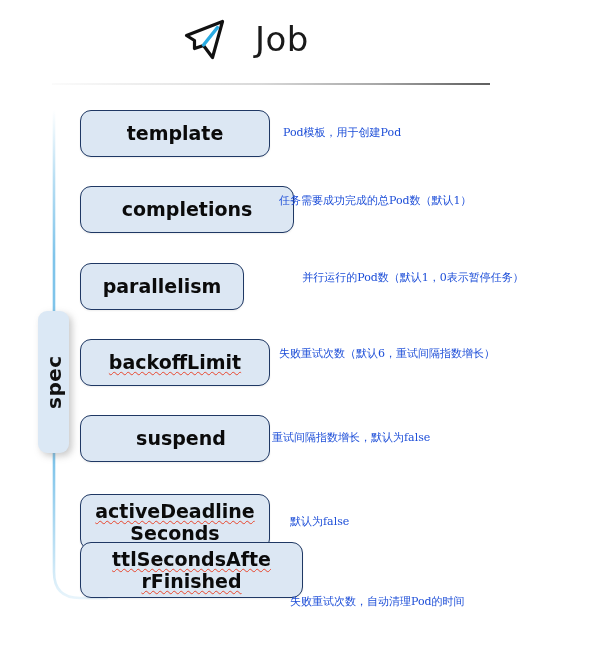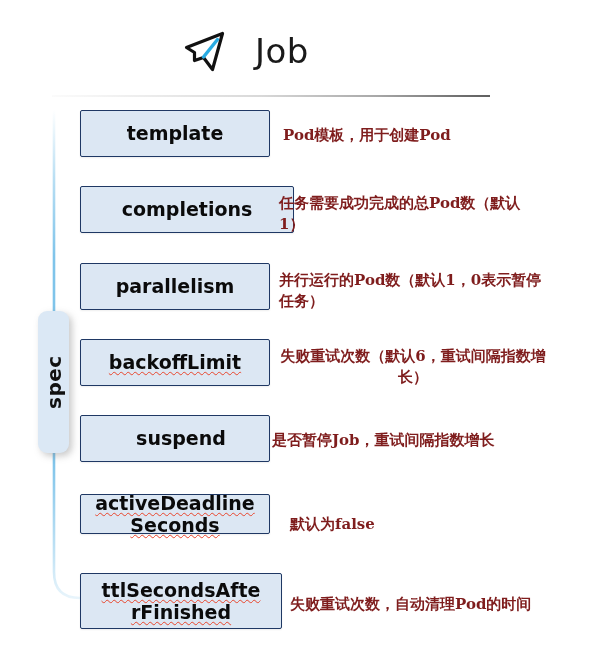--- a/index.html
+++ b/index.html
@@ -12,21 +12,21 @@
     height: 666px;
     position: relative;
     overflow: hidden;
     font-family: "Liberation Sans", sans-serif;
     -webkit-font-smoothing: antialiased;
   }
 
   
   .header {
     position: absolute;
-    left: 0; top: 12px;
+    left: 0; top: 0;
     width: 604px;
     height: 78px;
   }
   .header-inner {
     position: absolute;
     left: 0; top: 8px;
     width: 490px;
     height: 62px;
     display: flex;
     align-items: center;
@@ -105,21 +105,21 @@
     left: 0;
     width: 604px;
   }
   .field-box {
     position: absolute;
     left: 80px;
     width: 190px;
     box-sizing: border-box;
     background: #dce7f3;
     border: 1.6px solid #1f3864;
-    border-radius: 2px;
+    border-radius: 11px;
     display: flex;
     align-items: center;
     justify-content: center;
     text-align: center;
     box-shadow: 0 1px 2px rgba(0,0,0,0.07);
   }
   .field-label {
     font-family: "DejaVu Sans", sans-serif;
     font-weight: 700;
     font-size: 19px;
@@ -132,23 +132,23 @@
     text-decoration-line: underline;
     text-decoration-style: wavy;
     text-decoration-color: #e8452c;
     text-decoration-thickness: 1px;
     text-underline-offset: 2px;
   }
 
   .desc {
     position: absolute;
     font-family: "DejaVu Serif", serif;
-    font-weight: 700;
-    font-size: 15px;
-    color: #7f1d1d;
+    font-weight: 400;
+    font-size: 11px;
+    color: #1d4ed8;
     line-height: 1.38;
   }
 </style>
 </head>
 <body>
 
 <div class="header">
   <div class="header-inner">
     <span class="plane-icon">
       <svg viewBox="0 0 48 44" width="48" height="44" xmlns="http://www.w3.org/2000/svg">
@@ -188,44 +188,44 @@
       </div>
       <div class="desc" style="top: 125px; left: 283px; width: 300px;">Pod模板，用于创建Pod</div>
     </div>
     <div class="row">
       <div class="field-box" style="top: 186px; height: 47px; width: 214px;">
         <div class="field-label">completions</div>
       </div>
       <div class="desc" style="top: 193px; left: 279px; width: 262px;">任务需要成功完成的总Pod数（默认1）</div>
     </div>
     <div class="row">
-      <div class="field-box" style="top: 263px; height: 47px; width: 190px; align-items: center;">
+      <div class="field-box" style="top: 263px; height: 47px; width: 164px; align-items: center;">
         <div class="field-label">parallelism</div>
       </div>
-      <div class="desc" style="top: 270px; left: 279px; width: 268px;">并行运行的Pod数（默认1，0表示暂停任务）</div>
+      <div class="desc" style="top: 270px; left: 279px; width: 268px; text-align: center;">并行运行的Pod数（默认1，0表示暂停任务）</div>
     </div>
     <div class="row">
       <div class="field-box" style="top: 339px; height: 47px; width: 190px;">
         <div class="field-label misspelled">backoffLimit</div>
       </div>
-      <div class="desc" style="top: 346px; left: 279px; width: 268px; text-align: center;">失败重试次数（默认6，重试间隔指数增长）</div>
+      <div class="desc" style="top: 346px; left: 279px; width: 268px;">失败重试次数（默认6，重试间隔指数增长）</div>
     </div>
     <div class="row">
       <div class="field-box" style="top: 415px; height: 47px; width: 190px; padding-left: 12px;">
         <div class="field-label">suspend</div>
       </div>
-      <div class="desc" style="top: 430px; left: 272px; width: 300px;">是否暂停Job，重试间隔指数增长</div>
-    </div>
-    <div class="row">
-      <div class="field-box" style="top: 494px; height: 40px; width: 190px;">
+      <div class="desc" style="top: 430px; left: 272px; width: 300px;">重试间隔指数增长，默认为false</div>
+    </div>
+    <div class="row">
+      <div class="field-box" style="top: 494px; height: 56px; width: 190px;">
         <div class="field-label misspelled">activeDeadline
 Seconds</div>
       </div>
       <div class="desc" style="top: 514px; left: 290px; width: 300px;">默认为false</div>
     </div>
     <div class="row">
-      <div class="field-box" style="top: 573px; height: 56px; width: 202px;">
+      <div class="field-box" style="top: 542px; height: 56px; width: 223px;">
         <div class="field-label misspelled">ttlSecondsAfte
 rFinished</div>
       </div>
       <div class="desc" style="top: 594px; left: 290px; width: 300px;">失败重试次数，自动清理Pod的时间</div>
     </div>
   </div>
 
 </body></html>

